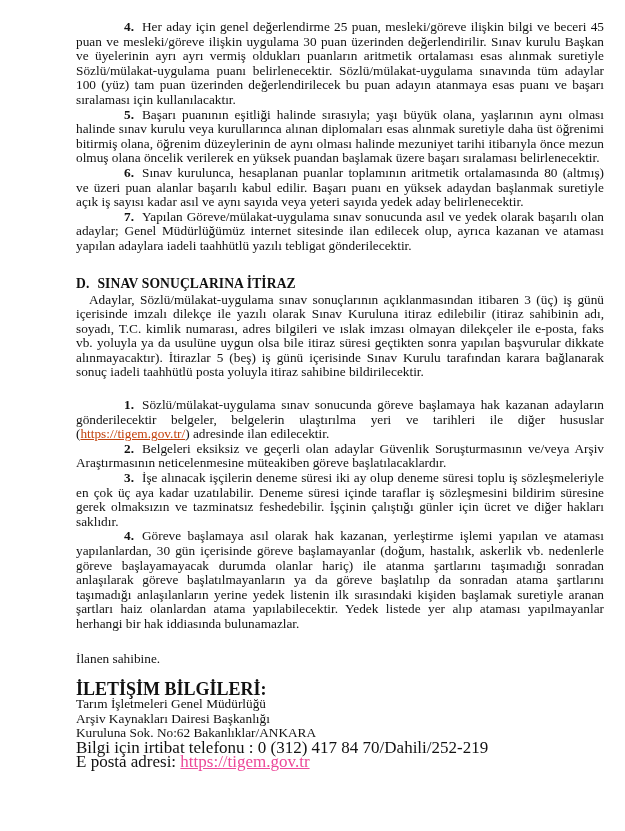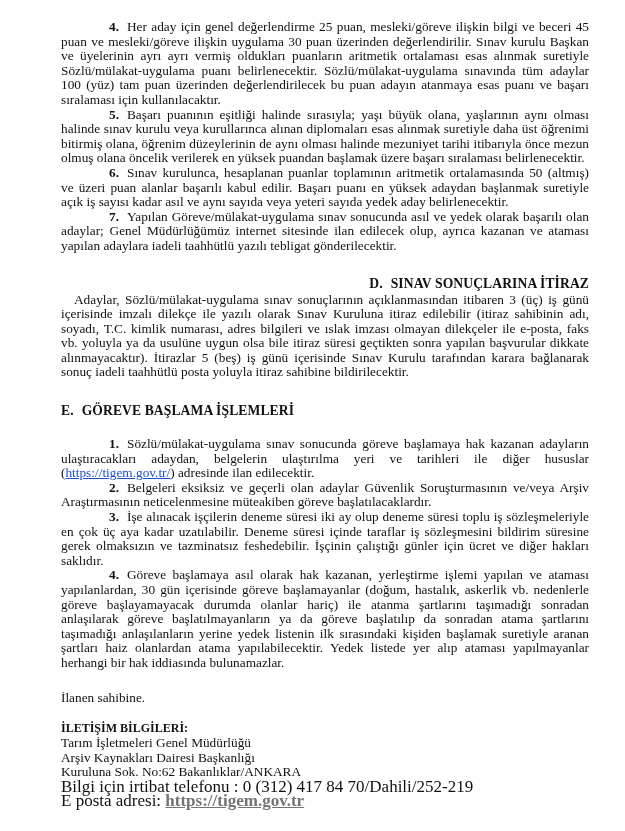--- a/index.html
+++ b/index.html
@@ -1,57 +1,56 @@
 <!DOCTYPE html>
 <html><head>
 <meta charset="utf-8">
 <style>
   html, body { margin: 0; padding: 0; background: #ffffff; }
   body {
     width: 625px; height: 831px; overflow: hidden; position: relative;
     font-family: "Liberation Serif", "DejaVu Serif", serif;
     color: #111111;
   }
-  .page { position: absolute; left: 61px; top: 20px; width: 528px; }
+  .page { position: absolute; left: 76px; top: 20px; width: 528px; }
   .p { font-size: 13.3px; line-height: 14.6px; margin: 0; text-align: justify; }
   .ind { text-indent: 48px; }
   .ind-short { text-indent: 13px; }
   .num { font-weight: bold; margin-right: 8px; }
   .left { text-align: left; }
   h2 {
     font-size: 13.6px; font-weight: bold; margin: 0; letter-spacing: 0.1px;
   }
   h2 .letter { margin-right: 8px; }
-  .gap-d-before { margin-top: 22px; text-align: right; }
+  .gap-d-before { margin-top: 22px; }
   .gap-d-after { margin-top: 1px; }
   .gap-e-before { margin-top: 23px; }
   .gap-e-after { margin-top: 18px; }
   .gap-ilan { margin-top: 20px; }
   .gap-contact { margin-top: 15px; }
-  .contact-title { font-size: 12px; font-weight: bold; line-height: 16px; margin: 0; }
+  .contact-title { font-size: 18px; font-weight: bold; line-height: 16px; margin: 0; }
   .contact-line { font-size: 13.3px; line-height: 14.6px; margin: 0; }
   .contact-line.small { font-size: 17px; line-height: 14px; }
-  .link { color: #1d4ed8; text-decoration: underline; }
-  .link-blue { color: #737373; text-decoration: underline; font-weight: bold; }
+  .link { color: #c2410c; text-decoration: underline; }
+  .link-blue { color: #ec4899; text-decoration: underline; }
 </style>
 </head>
 <body>
 
 <div class="page">
 
   <p class="p ind"><span class="num">4.</span><span>Her aday için genel değerlendirme 25 puan, mesleki/göreve ilişkin bilgi ve beceri 45 puan ve mesleki/göreve ilişkin uygulama 30 puan üzerinden değerlendirilir. Sınav kurulu Başkan ve üyelerinin ayrı ayrı vermiş oldukları puanların aritmetik ortalaması esas alınmak suretiyle Sözlü/mülakat-uygulama puanı belirlenecektir. Sözlü/mülakat-uygulama sınavında tüm adaylar 100 (yüz) tam puan üzerinden değerlendirilecek bu puan adayın atanmaya esas puanı ve başarı sıralaması için kullanılacaktır.</span></p>
   <p class="p ind"><span class="num">5.</span><span>Başarı puanının eşitliği halinde sırasıyla; yaşı büyük olana, yaşlarının aynı olması halinde sınav kurulu veya kurullarınca alınan diplomaları esas alınmak suretiyle daha üst öğrenimi bitirmiş olana, öğrenim düzeylerinin de aynı olması halinde mezuniyet tarihi itibarıyla önce mezun olmuş olana öncelik verilerek en yüksek puandan başlamak üzere başarı sıralaması belirlenecektir.</span></p>
-  <p class="p ind"><span class="num">6.</span><span>Sınav kurulunca, hesaplanan puanlar toplamının aritmetik ortalamasında 50 (altmış) ve üzeri puan alanlar başarılı kabul edilir. Başarı puanı en yüksek adaydan başlanmak suretiyle açık iş sayısı kadar asıl ve aynı sayıda veya yeteri sayıda yedek aday belirlenecektir.</span></p>
+  <p class="p ind"><span class="num">6.</span><span>Sınav kurulunca, hesaplanan puanlar toplamının aritmetik ortalamasında 80 (altmış) ve üzeri puan alanlar başarılı kabul edilir. Başarı puanı en yüksek adaydan başlanmak suretiyle açık iş sayısı kadar asıl ve aynı sayıda veya yeteri sayıda yedek aday belirlenecektir.</span></p>
   <p class="p ind"><span class="num">7.</span><span>Yapılan Göreve/mülakat-uygulama sınav sonucunda asıl ve yedek olarak başarılı olan adaylar; Genel Müdürlüğümüz internet sitesinde ilan edilecek olup, ayrıca kazanan ve ataması yapılan adaylara iadeli taahhütlü yazılı tebligat gönderilecektir.</span></p>
 
   <h2 class="gap-d-before"><span class="letter">D.</span><span>SINAV SONUÇLARINA İTİRAZ</span></h2>
   <p class="p ind-short gap-d-after">Adaylar, Sözlü/mülakat-uygulama sınav sonuçlarının açıklanmasından itibaren 3 (üç) iş günü içerisinde imzalı dilekçe ile yazılı olarak Sınav Kuruluna itiraz edilebilir (itiraz sahibinin adı, soyadı, T.C. kimlik numarası, adres bilgileri ve ıslak imzası olmayan dilekçeler ile e-posta, faks vb. yoluyla ya da usulüne uygun olsa bile itiraz süresi geçtikten sonra yapılan başvurular dikkate alınmayacaktır). İtirazlar 5 (beş) iş günü içerisinde Sınav Kurulu tarafından karara bağlanarak sonuç iadeli taahhütlü posta yoluyla itiraz sahibine bildirilecektir.</p>
 
-  <h2 class="gap-e-before"><span class="letter">E.</span><span>GÖREVE BAŞLAMA İŞLEMLERİ</span></h2>
-  <p class="p ind gap-e-after"><span class="num">1.</span><span>Sözlü/mülakat-uygulama sınav sonucunda göreve başlamaya hak kazanan adayların ulaştıracakları adaydan, belgelerin ulaştırılma yeri ve tarihleri ile diğer hususlar (</span><a class="link" href="#">https://tigem.gov.tr/</a><span>) adresinde ilan edilecektir.</span></p>
+  <p class="p ind gap-e-after"><span class="num">1.</span><span>Sözlü/mülakat-uygulama sınav sonucunda göreve başlamaya hak kazanan adayların gönderilecektir belgeler, belgelerin ulaştırılma yeri ve tarihleri ile diğer hususlar (</span><a class="link" href="#">https://tigem.gov.tr/</a><span>) adresinde ilan edilecektir.</span></p>
   <p class="p ind"><span class="num">2.</span><span>Belgeleri eksiksiz ve geçerli olan adaylar Güvenlik Soruşturmasının ve/veya Arşiv Araştırmasının neticelenmesine müteakiben göreve başlatılacaklardır.</span></p>
   <p class="p ind"><span class="num">3.</span><span>İşe alınacak işçilerin deneme süresi iki ay olup deneme süresi toplu iş sözleşmeleriyle en çok üç aya kadar uzatılabilir. Deneme süresi içinde taraflar iş sözleşmesini bildirim süresine gerek olmaksızın ve tazminatsız feshedebilir. İşçinin çalıştığı günler için ücret ve diğer hakları saklıdır.</span></p>
   <p class="p ind"><span class="num">4.</span><span>Göreve başlamaya asıl olarak hak kazanan, yerleştirme işlemi yapılan ve ataması yapılanlardan, 30 gün içerisinde göreve başlamayanlar (doğum, hastalık, askerlik vb. nedenlerle göreve başlayamayacak durumda olanlar hariç) ile atanma şartlarını taşımadığı sonradan anlaşılarak göreve başlatılmayanların ya da göreve başlatılıp da sonradan atama şartlarını taşımadığı anlaşılanların yerine yedek listenin ilk sırasındaki kişiden başlamak suretiyle aranan şartları haiz olanlardan atama yapılabilecektir. Yedek listede yer alıp ataması yapılmayanlar herhangi bir hak iddiasında bulunamazlar.</span></p>
 
   <p class="p left gap-ilan">İlanen sahibine.</p>
 
   <div class="gap-contact">
     <p class="contact-title">İLETİŞİM BİLGİLERİ:</p>
     <p class="contact-line">Tarım İşletmeleri Genel Müdürlüğü</p>
     <p class="contact-line">Arşiv Kaynakları Dairesi Başkanlığı</p>

